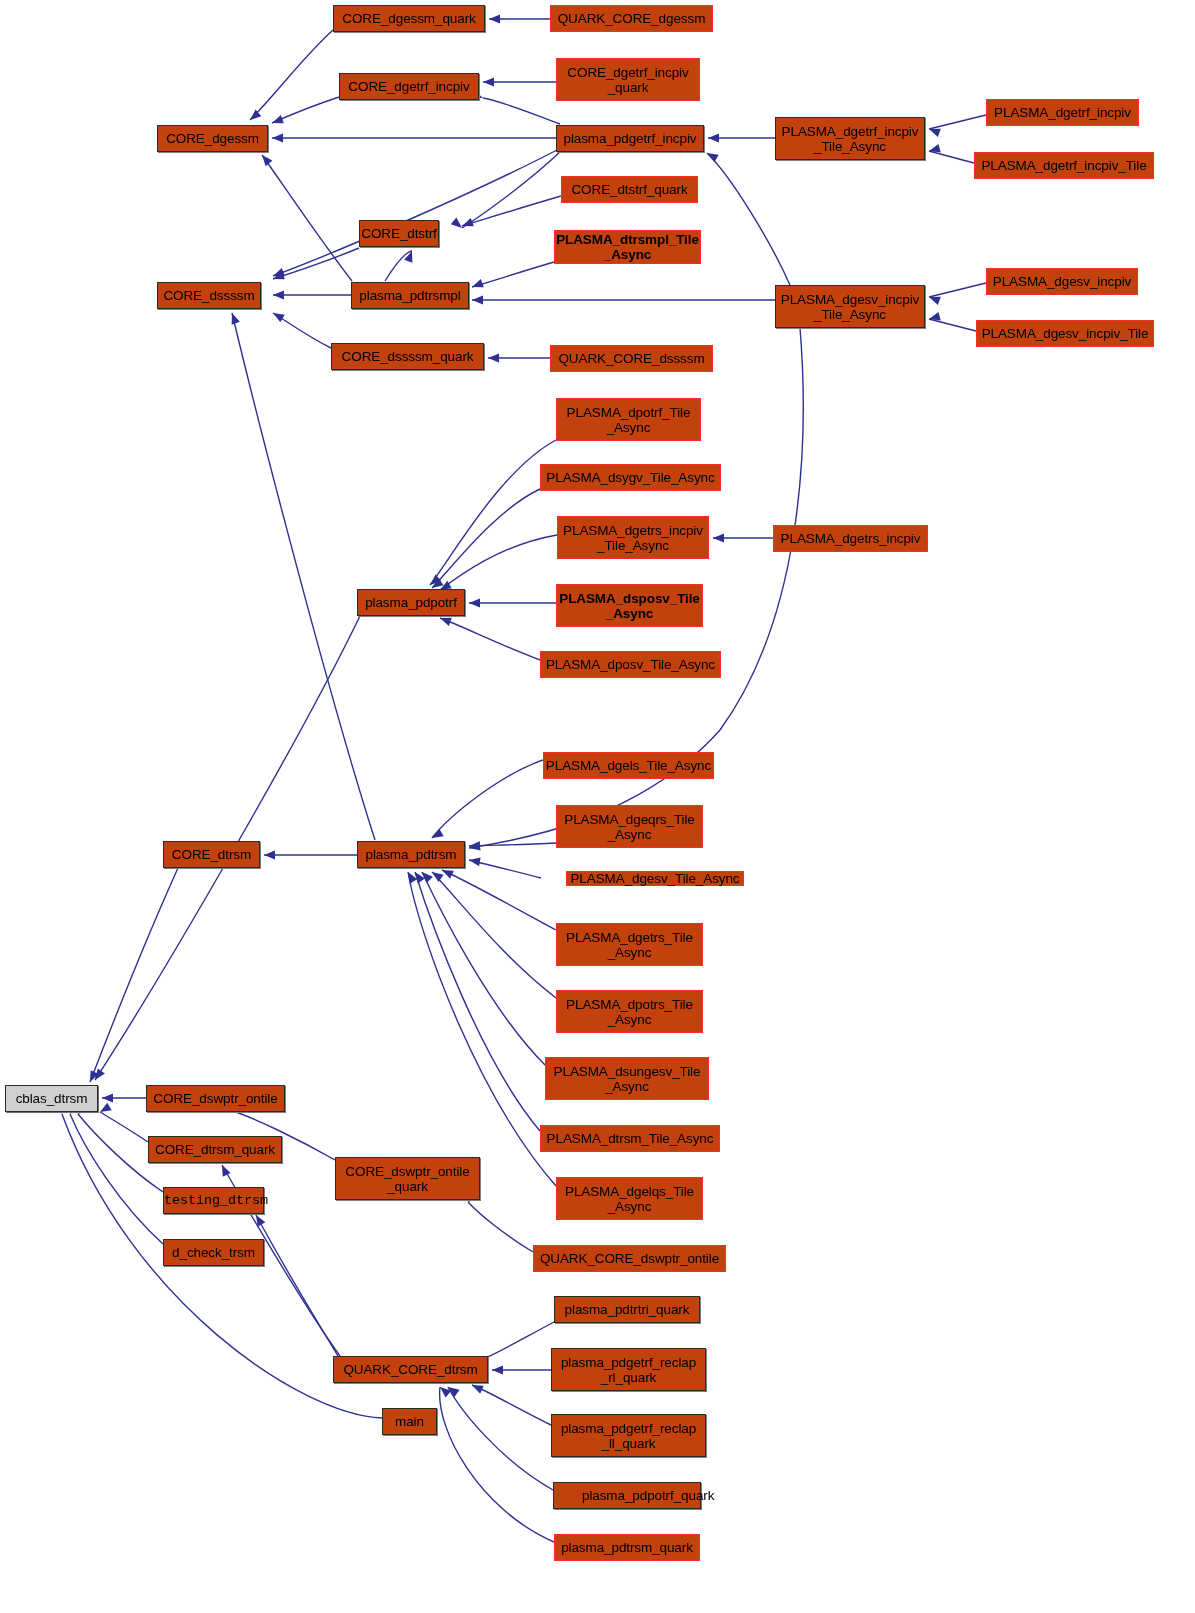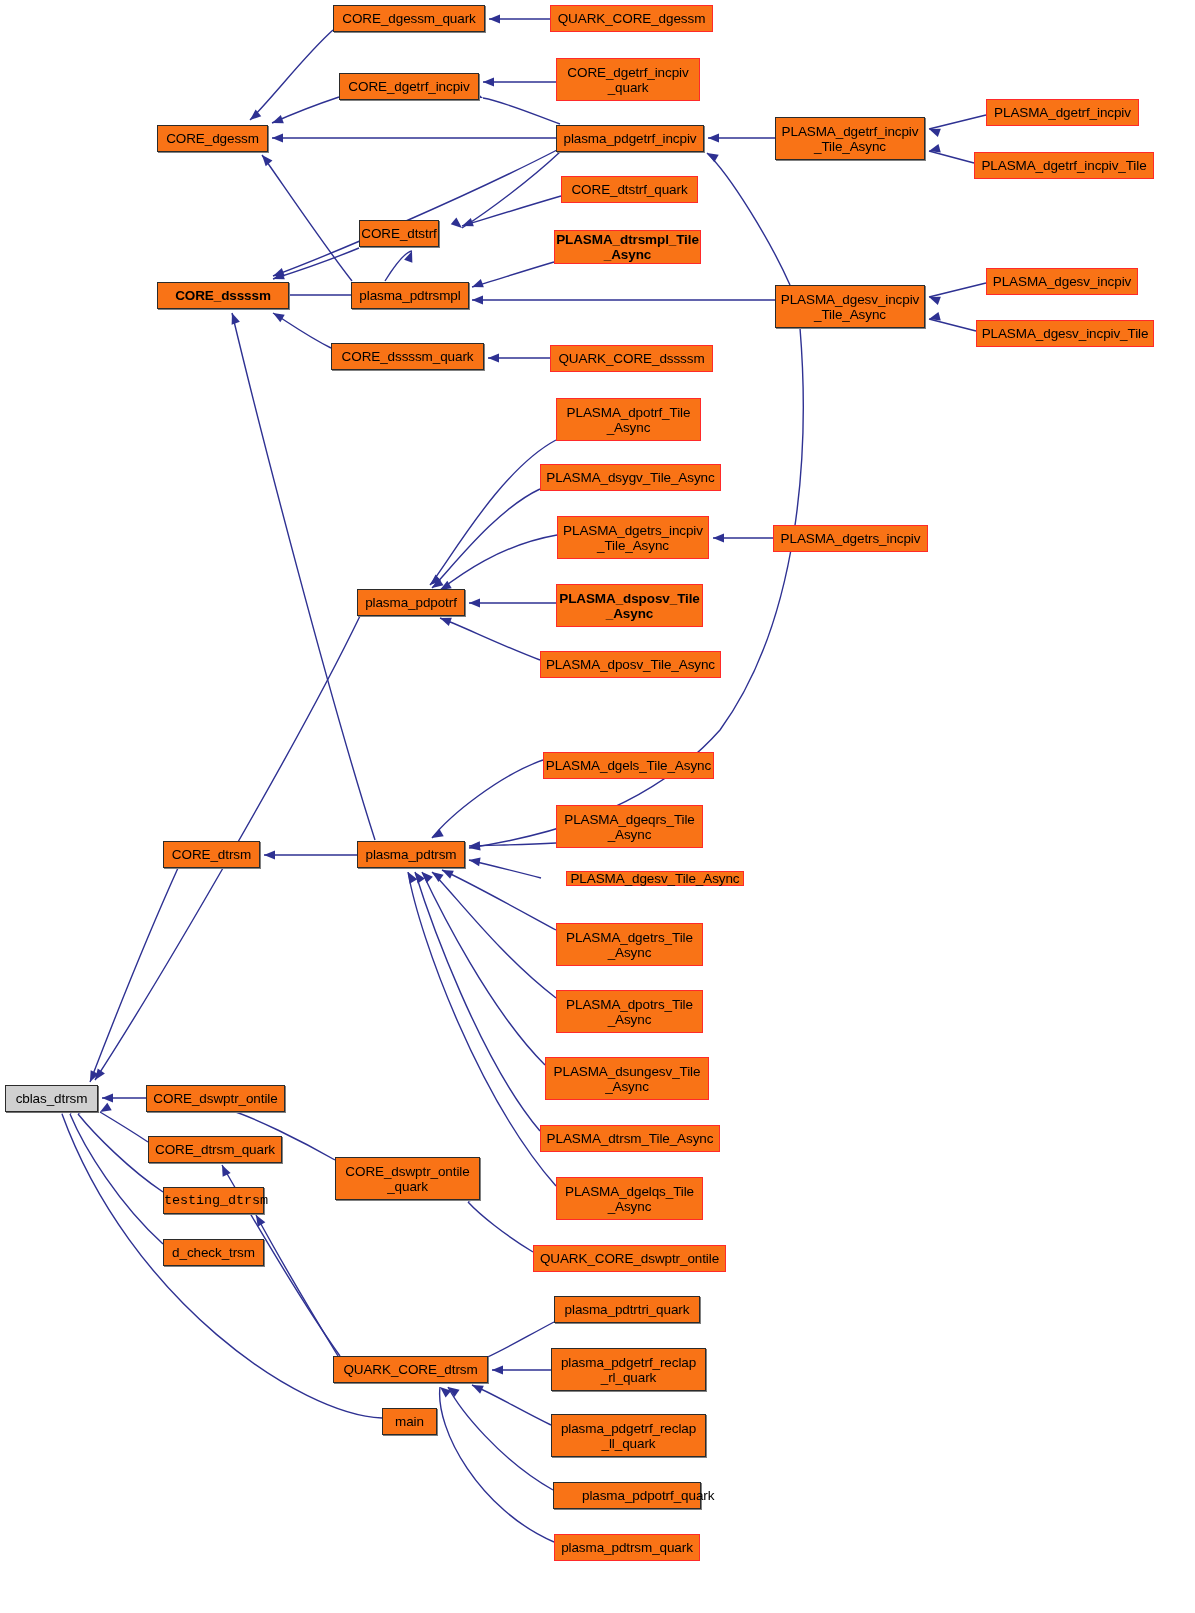--- a/index.html
+++ b/index.html
@@ -1,20 +1,20 @@
 <!DOCTYPE html>
 <html><head>
 <meta charset="utf-8">
 <style>
   html,body{margin:0;padding:0;background:#ffffff;}
   body{font-family:"Liberation Sans", sans-serif;}
   #canvas{position:relative;width:1195px;height:1613px;background:#ffffff;overflow:hidden;}
   svg#edges{position:absolute;left:0;top:0;width:1195px;height:1613px;pointer-events:none;}
   .node{position:absolute;box-sizing:border-box;display:flex;align-items:center;justify-content:center;
-        text-align:center;font-size:13.5px;line-height:15px;color:#000000;background:#f97316;
+        text-align:center;font-size:13.5px;line-height:15px;color:#000000;background:#c2410c;
         border:1px solid #000000;white-space:pre;letter-spacing:-0.1px;}
   .node.black{border:1px solid #2b2b2b;box-shadow:1px 1px 0 #808080;}
   .node.red{border:1.6px solid #ff2a2a;}
   .node.focus{background:#d0d0d0;border:1px solid #2b2b2b;box-shadow:1px 1px 0 #707070;}
   .node span{display:block;width:100%;}
 </style>
 </head>
 <body>
 
 <div id="canvas">
@@ -139,21 +139,21 @@
     <div class="node black" style="left: 339px; top: 73px; width: 140px; height: 27px;"><span>CORE_dgetrf_incpiv</span></div>
     <div class="node red" style="left: 556px; top: 58px; width: 144px; height: 43px;"><span>CORE_dgetrf_incpiv
 _quark</span></div>
     <div class="node black" style="left: 556px; top: 125px; width: 148px; height: 27px;"><span>plasma_pdgetrf_incpiv</span></div>
     <div class="node black" style="left: 775px; top: 117px; width: 150px; height: 43px;"><span>PLASMA_dgetrf_incpiv
 _Tile_Async</span></div>
     <div class="node red" style="left: 986px; top: 99px; width: 153px; height: 27px;"><span>PLASMA_dgetrf_incpiv</span></div>
     <div class="node red" style="left: 974px; top: 152px; width: 180px; height: 27px;"><span>PLASMA_dgetrf_incpiv_Tile</span></div>
     <div class="node black" style="left: 359px; top: 220px; width: 80px; height: 27px;"><span>CORE_dtstrf</span></div>
     <div class="node red" style="left: 561px; top: 176px; width: 137px; height: 27px;"><span>CORE_dtstrf_quark</span></div>
-    <div class="node black" style="left: 157px; top: 282px; width: 132px; height: 27px; font-weight: bold;"><span>CORE_dssssm</span></div>
+    <div class="node black" style="left: 157px; top: 282px; width: 104px; height: 27px;"><span>CORE_dssssm</span></div>
     <div class="node black" style="left: 351px; top: 282px; width: 118px; height: 27px;"><span>plasma_pdtrsmpl</span></div>
     <div class="node red" style="left: 554px; top: 230px; width: 147px; height: 34px; font-weight: bold;"><span>PLASMA_dtrsmpl_Tile
 _Async</span></div>
     <div class="node black" style="left: 775px; top: 285px; width: 150px; height: 43px;"><span>PLASMA_dgesv_incpiv
 _Tile_Async</span></div>
     <div class="node red" style="left: 986px; top: 268px; width: 152px; height: 27px;"><span>PLASMA_dgesv_incpiv</span></div>
     <div class="node red" style="left: 976px; top: 320px; width: 178px; height: 27px;"><span>PLASMA_dgesv_incpiv_Tile</span></div>
     <div class="node black" style="left: 331px; top: 343px; width: 153px; height: 27px;"><span>CORE_dssssm_quark</span></div>
     <div class="node red" style="left: 550px; top: 345px; width: 163px; height: 27px;"><span>QUARK_CORE_dssssm</span></div>
     <div class="node red" style="left: 556px; top: 398px; width: 145px; height: 43px; justify-content: flex-end;"><span>PLASMA_dpotrf_Tile

